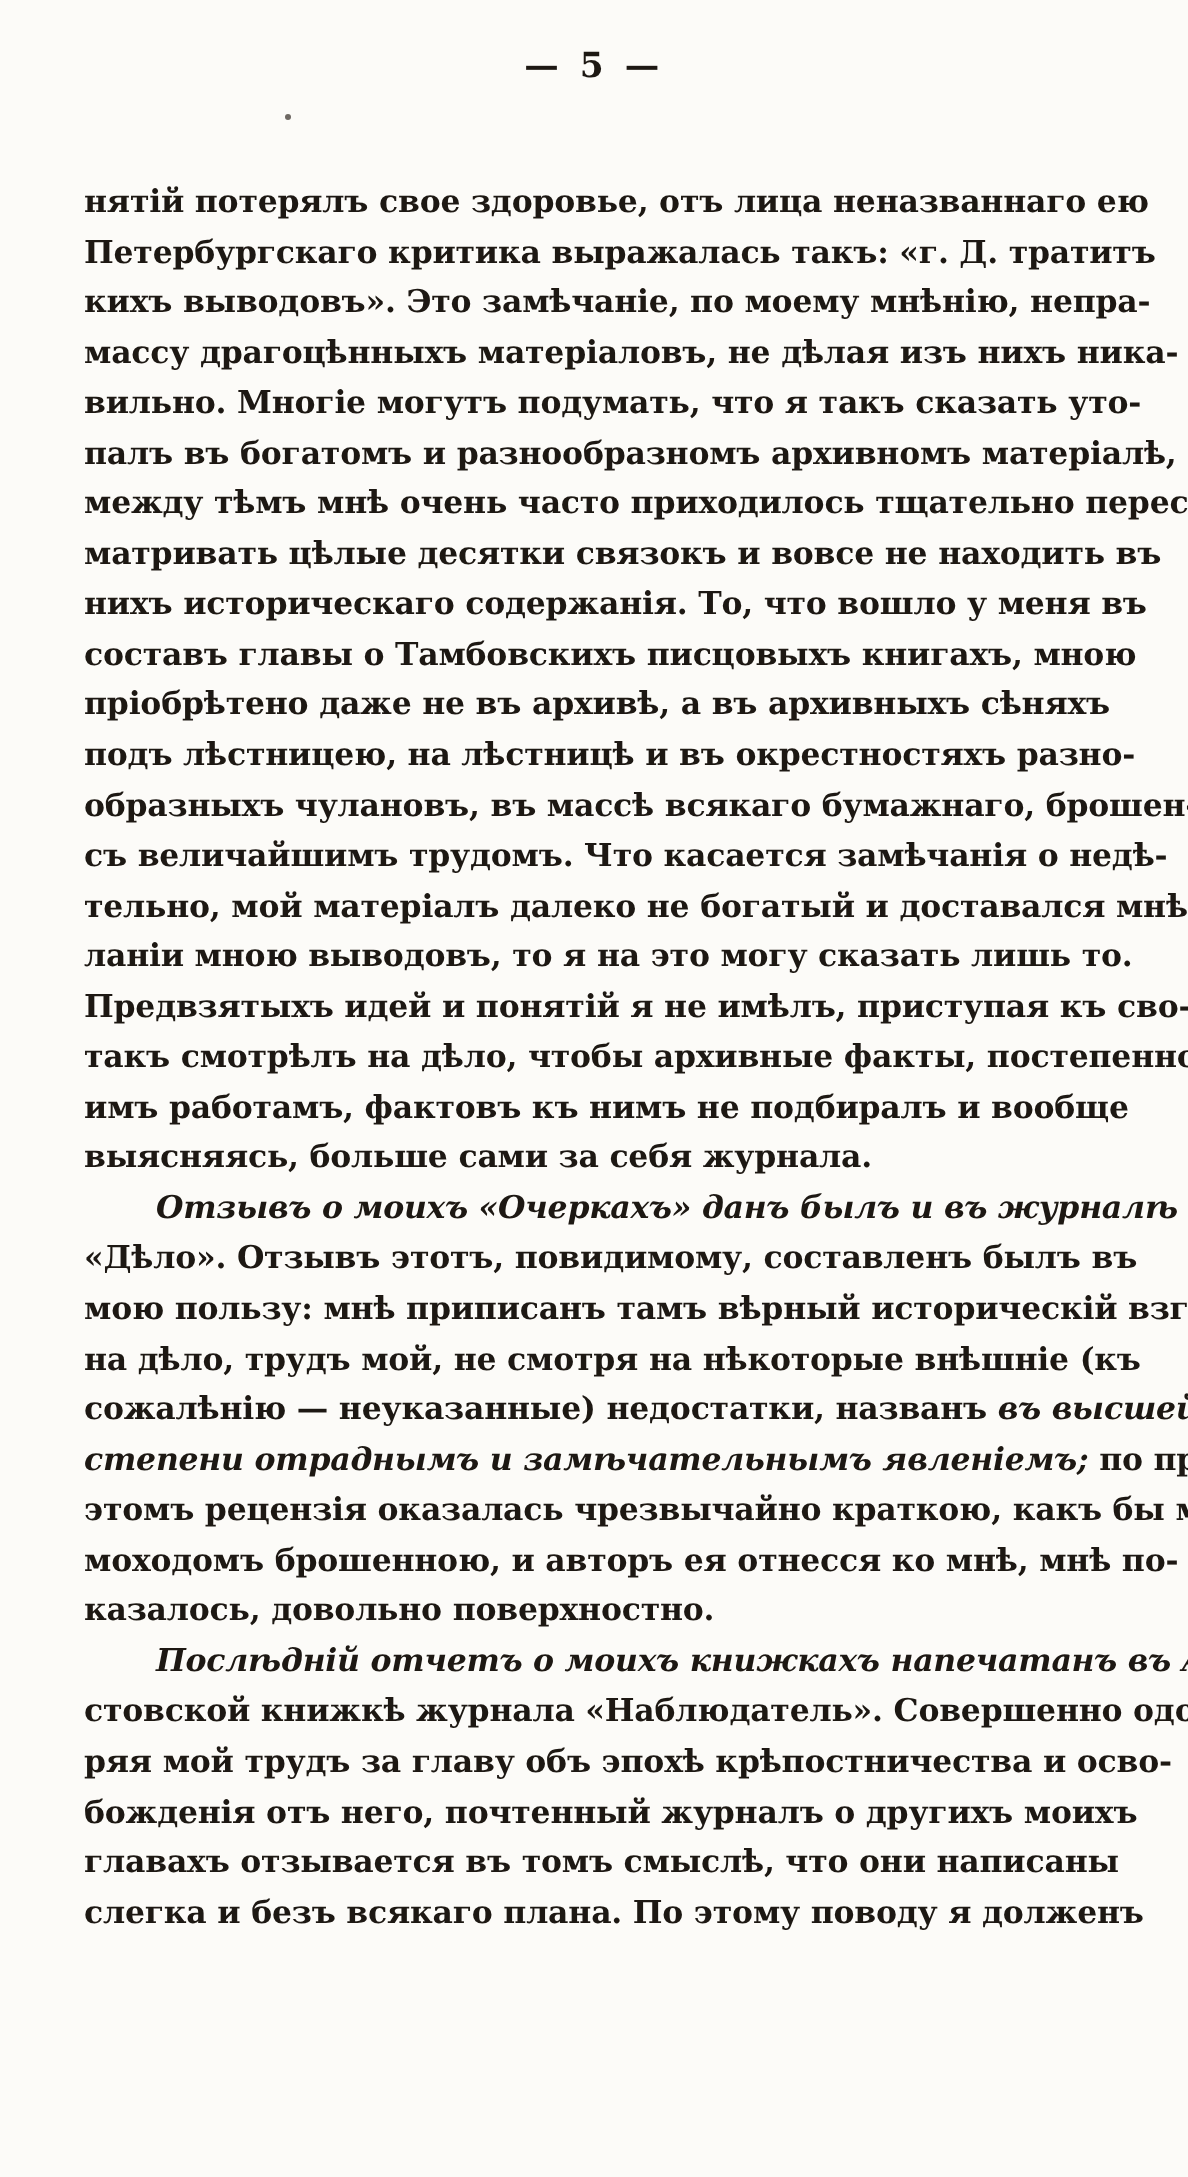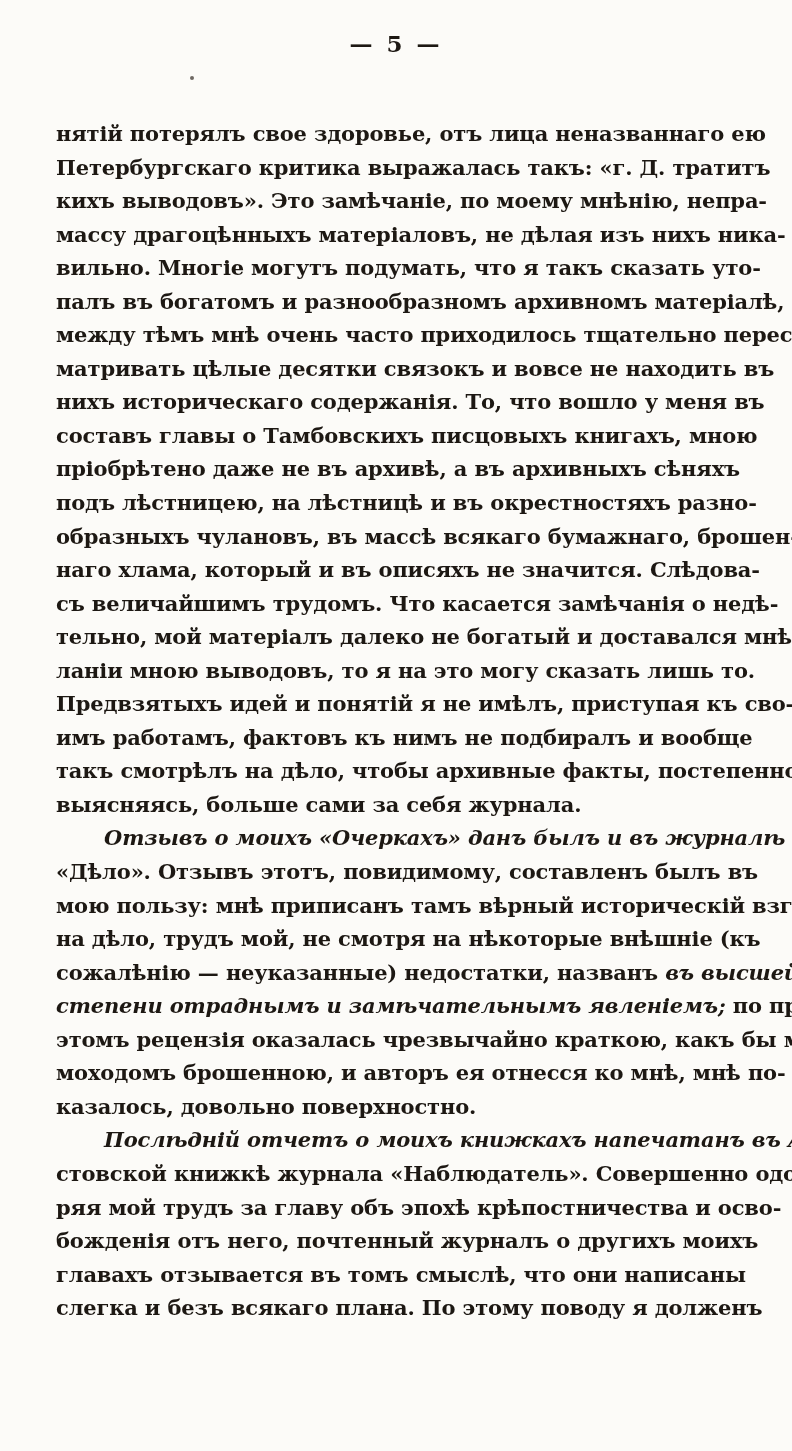--- a/index.html
+++ b/index.html
@@ -72,27 +72,26 @@
       <div class="line"><span class="seg">массу драгоцѣнныхъ матеріаловъ, не дѣлая изъ нихъ ника-</span></div>
       <div class="line"><span class="seg">вильно. Многіе могутъ подумать, что я такъ сказать уто-</span></div>
       <div class="line"><span class="seg">палъ въ богатомъ и разнообразномъ архивномъ матеріалѣ,</span></div>
       <div class="line"><span class="seg">между тѣмъ мнѣ очень часто приходилось тщательно перес-</span></div>
       <div class="line"><span class="seg">матривать цѣлые десятки связокъ и вовсе не находить въ</span></div>
       <div class="line"><span class="seg">нихъ историческаго содержанія. То, что вошло у меня въ</span></div>
       <div class="line"><span class="seg">составъ главы о Тамбовскихъ писцовыхъ книгахъ, мною</span></div>
       <div class="line"><span class="seg">пріобрѣтено даже не въ архивѣ, а въ архивныхъ сѣняхъ</span></div>
       <div class="line"><span class="seg">подъ лѣстницею, на лѣстницѣ и въ окрестностяхъ разно-</span></div>
       <div class="line"><span class="seg">образныхъ чулановъ, въ массѣ всякаго бумажнаго, брошен-</span></div>
-      <div class="line"><span class="seg">наго хлама, который и въ описяхъ не значится. Слѣдова-</span></div>
       <div class="line"><span class="seg">съ величайшимъ трудомъ. Что касается замѣчанія о недѣ-</span></div>
       <div class="line"><span class="seg">тельно, мой матеріалъ далеко не богатый и доставался мнѣ</span></div>
       <div class="line"><span class="seg">ланіи мною выводовъ, то я на это могу сказать лишь то.</span></div>
       <div class="line"><span class="seg">Предвзятыхъ идей и понятій я не имѣлъ, приступая къ сво-</span></div>
+      <div class="line"><span class="seg">такъ смотрѣлъ на дѣло, чтобы архивные факты, постепенно</span></div>
       <div class="line"><span class="seg">имъ работамъ, фактовъ къ нимъ не подбиралъ и вообще</span></div>
-      <div class="line"><span class="seg">такъ смотрѣлъ на дѣло, чтобы архивные факты, постепенно</span></div>
       <div class="line last"><span class="seg">выясняясь, больше сами за себя журнала.</span></div>
       <div class="line indent"><span class="seg">Отзывъ о моихъ «Очеркахъ» данъ былъ и въ журналѣ</span></div>
       <div class="line"><span class="seg">«Дѣло». Отзывъ этотъ, повидимому, составленъ былъ въ</span></div>
       <div class="line"><span class="seg">мою пользу: мнѣ приписанъ тамъ вѣрный историческій взглядъ</span></div>
       <div class="line"><span class="seg">на дѣло, трудъ мой, не смотря на нѣкоторые внѣшніе (къ</span></div>
       <div class="line"><span class="seg">сожалѣнію — неуказанные) недостатки, названъ </span><span class="seg it">въ высшей</span></div>
       <div class="line"><span class="seg it">степени отраднымъ и замѣчательнымъ явленіемъ;</span><span class="seg"> по при</span></div>
       <div class="line"><span class="seg">этомъ рецензія оказалась чрезвычайно краткою, какъ бы ми-</span></div>
       <div class="line"><span class="seg">моходомъ брошенною, и авторъ ея отнесся ко мнѣ, мнѣ по-</span></div>
       <div class="line last"><span class="seg">казалось, довольно поверхностно.</span></div>

